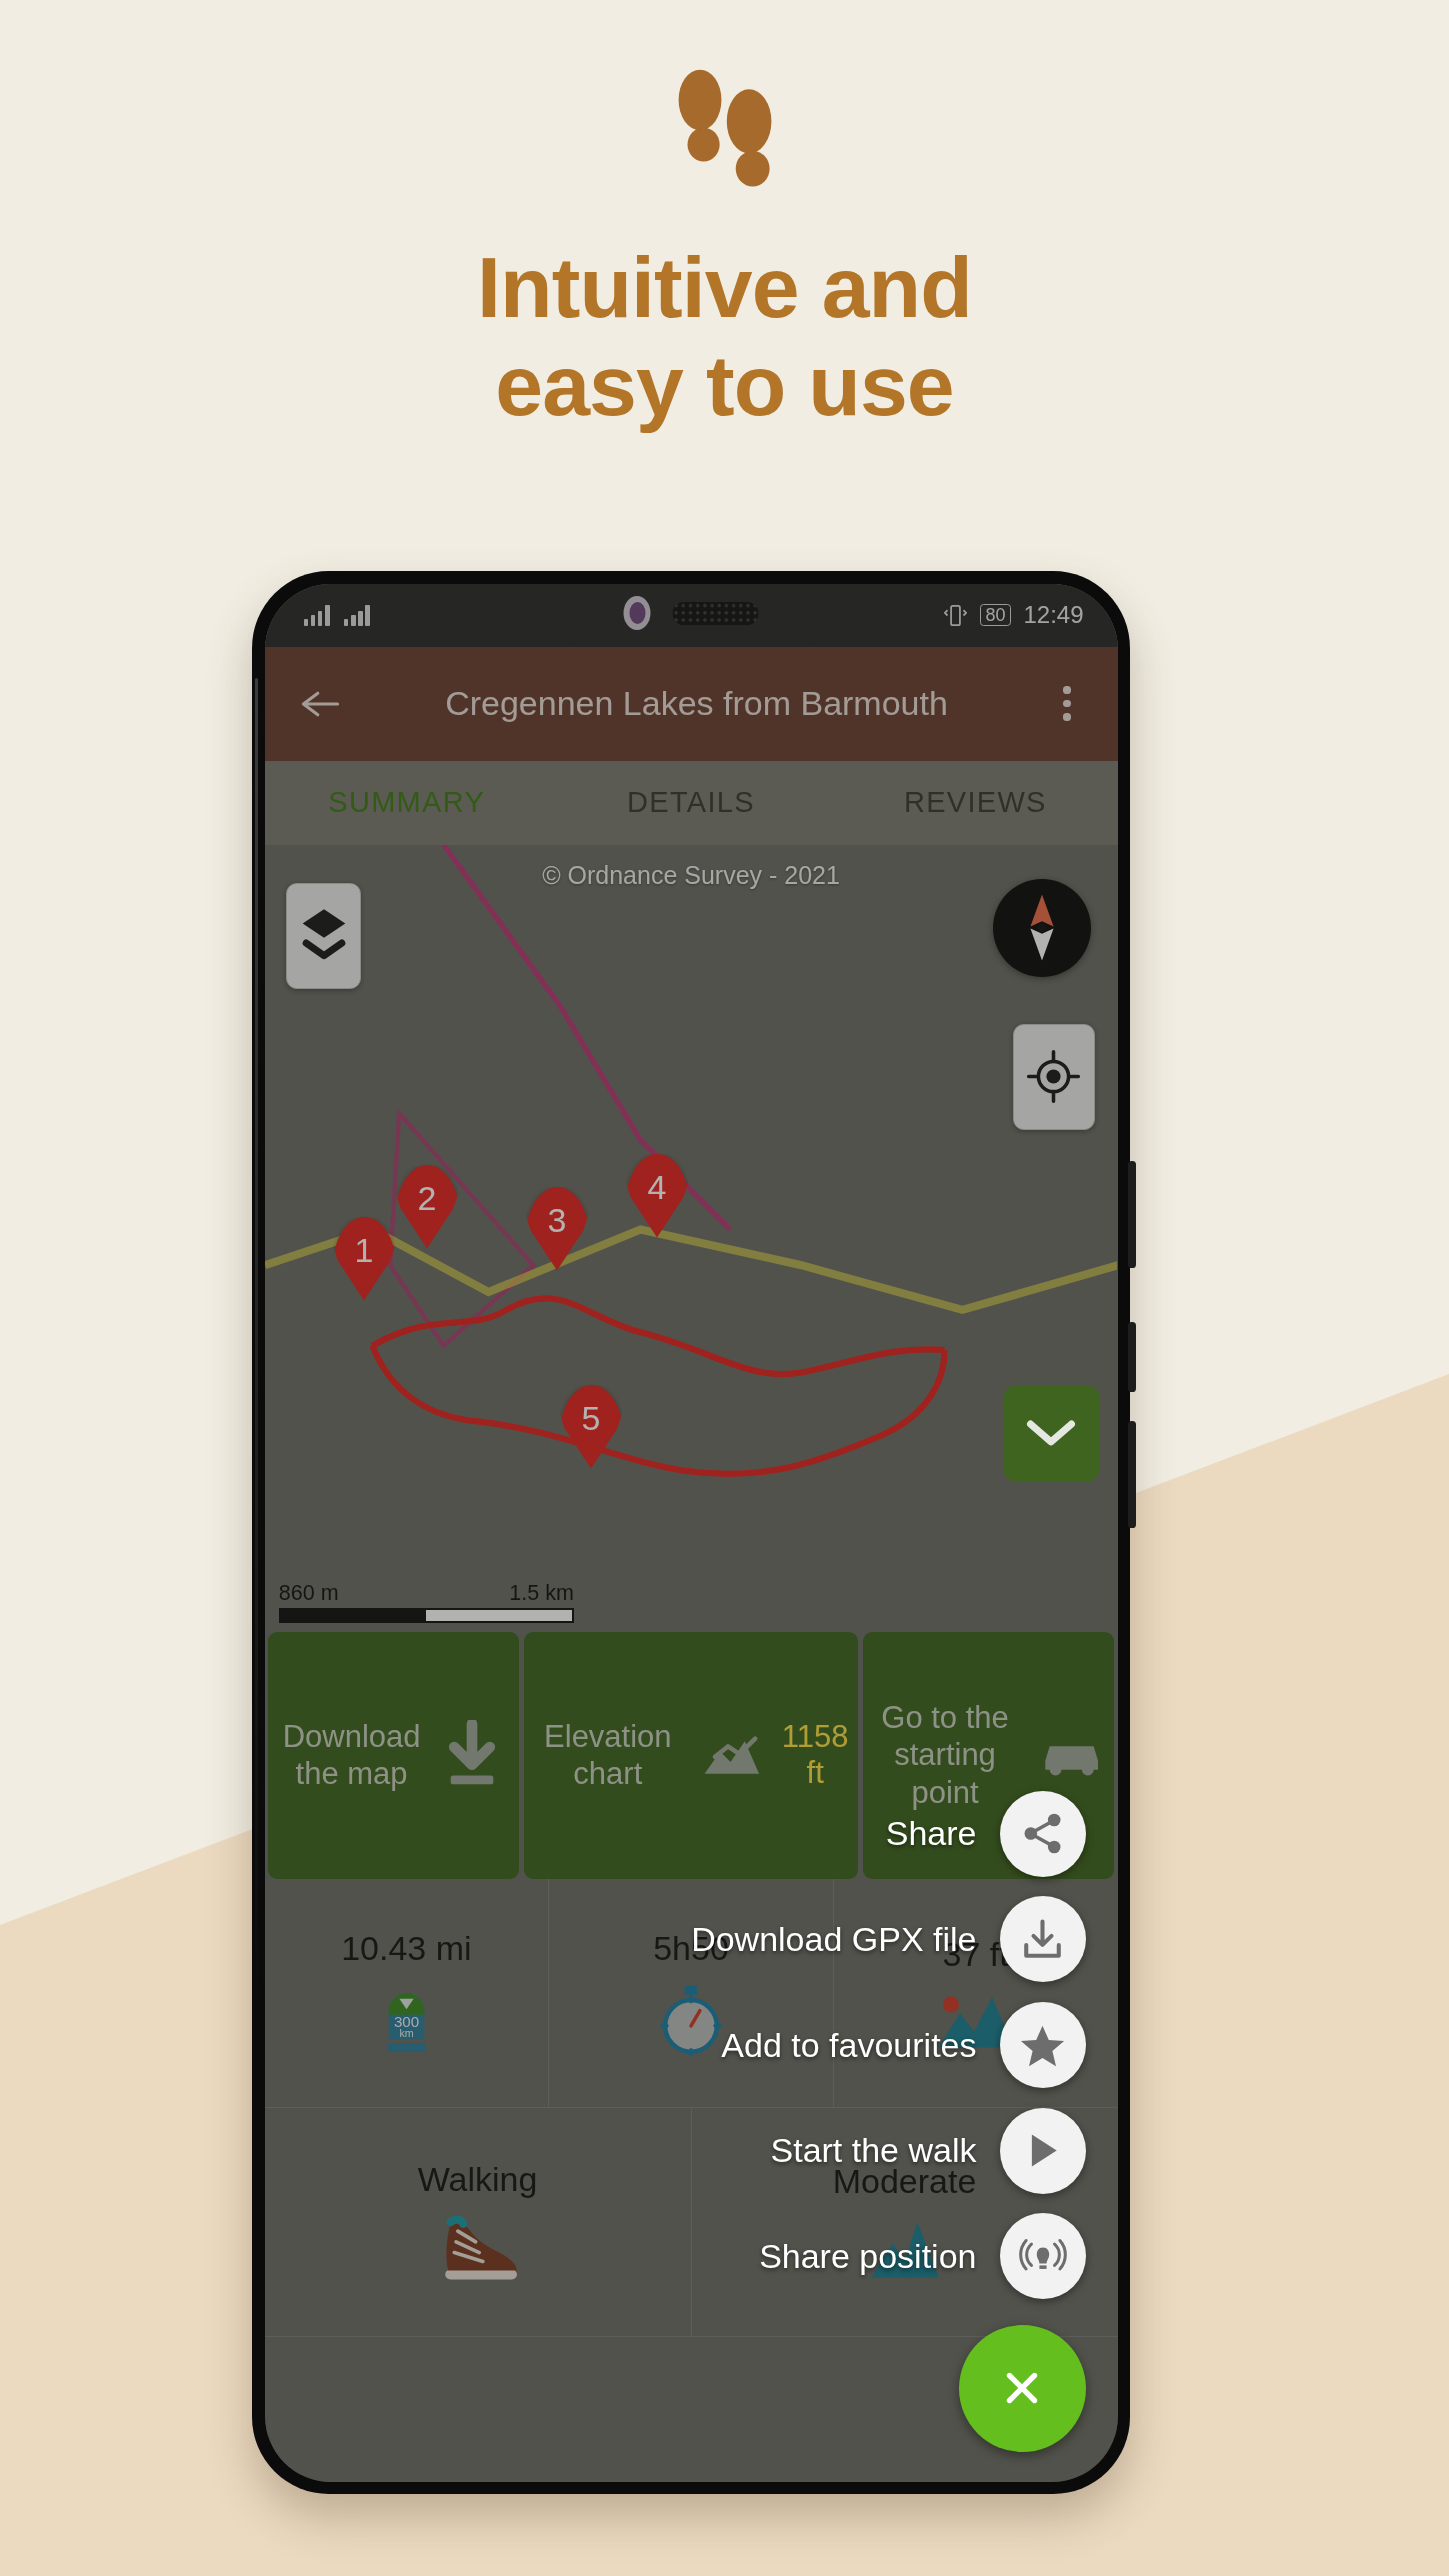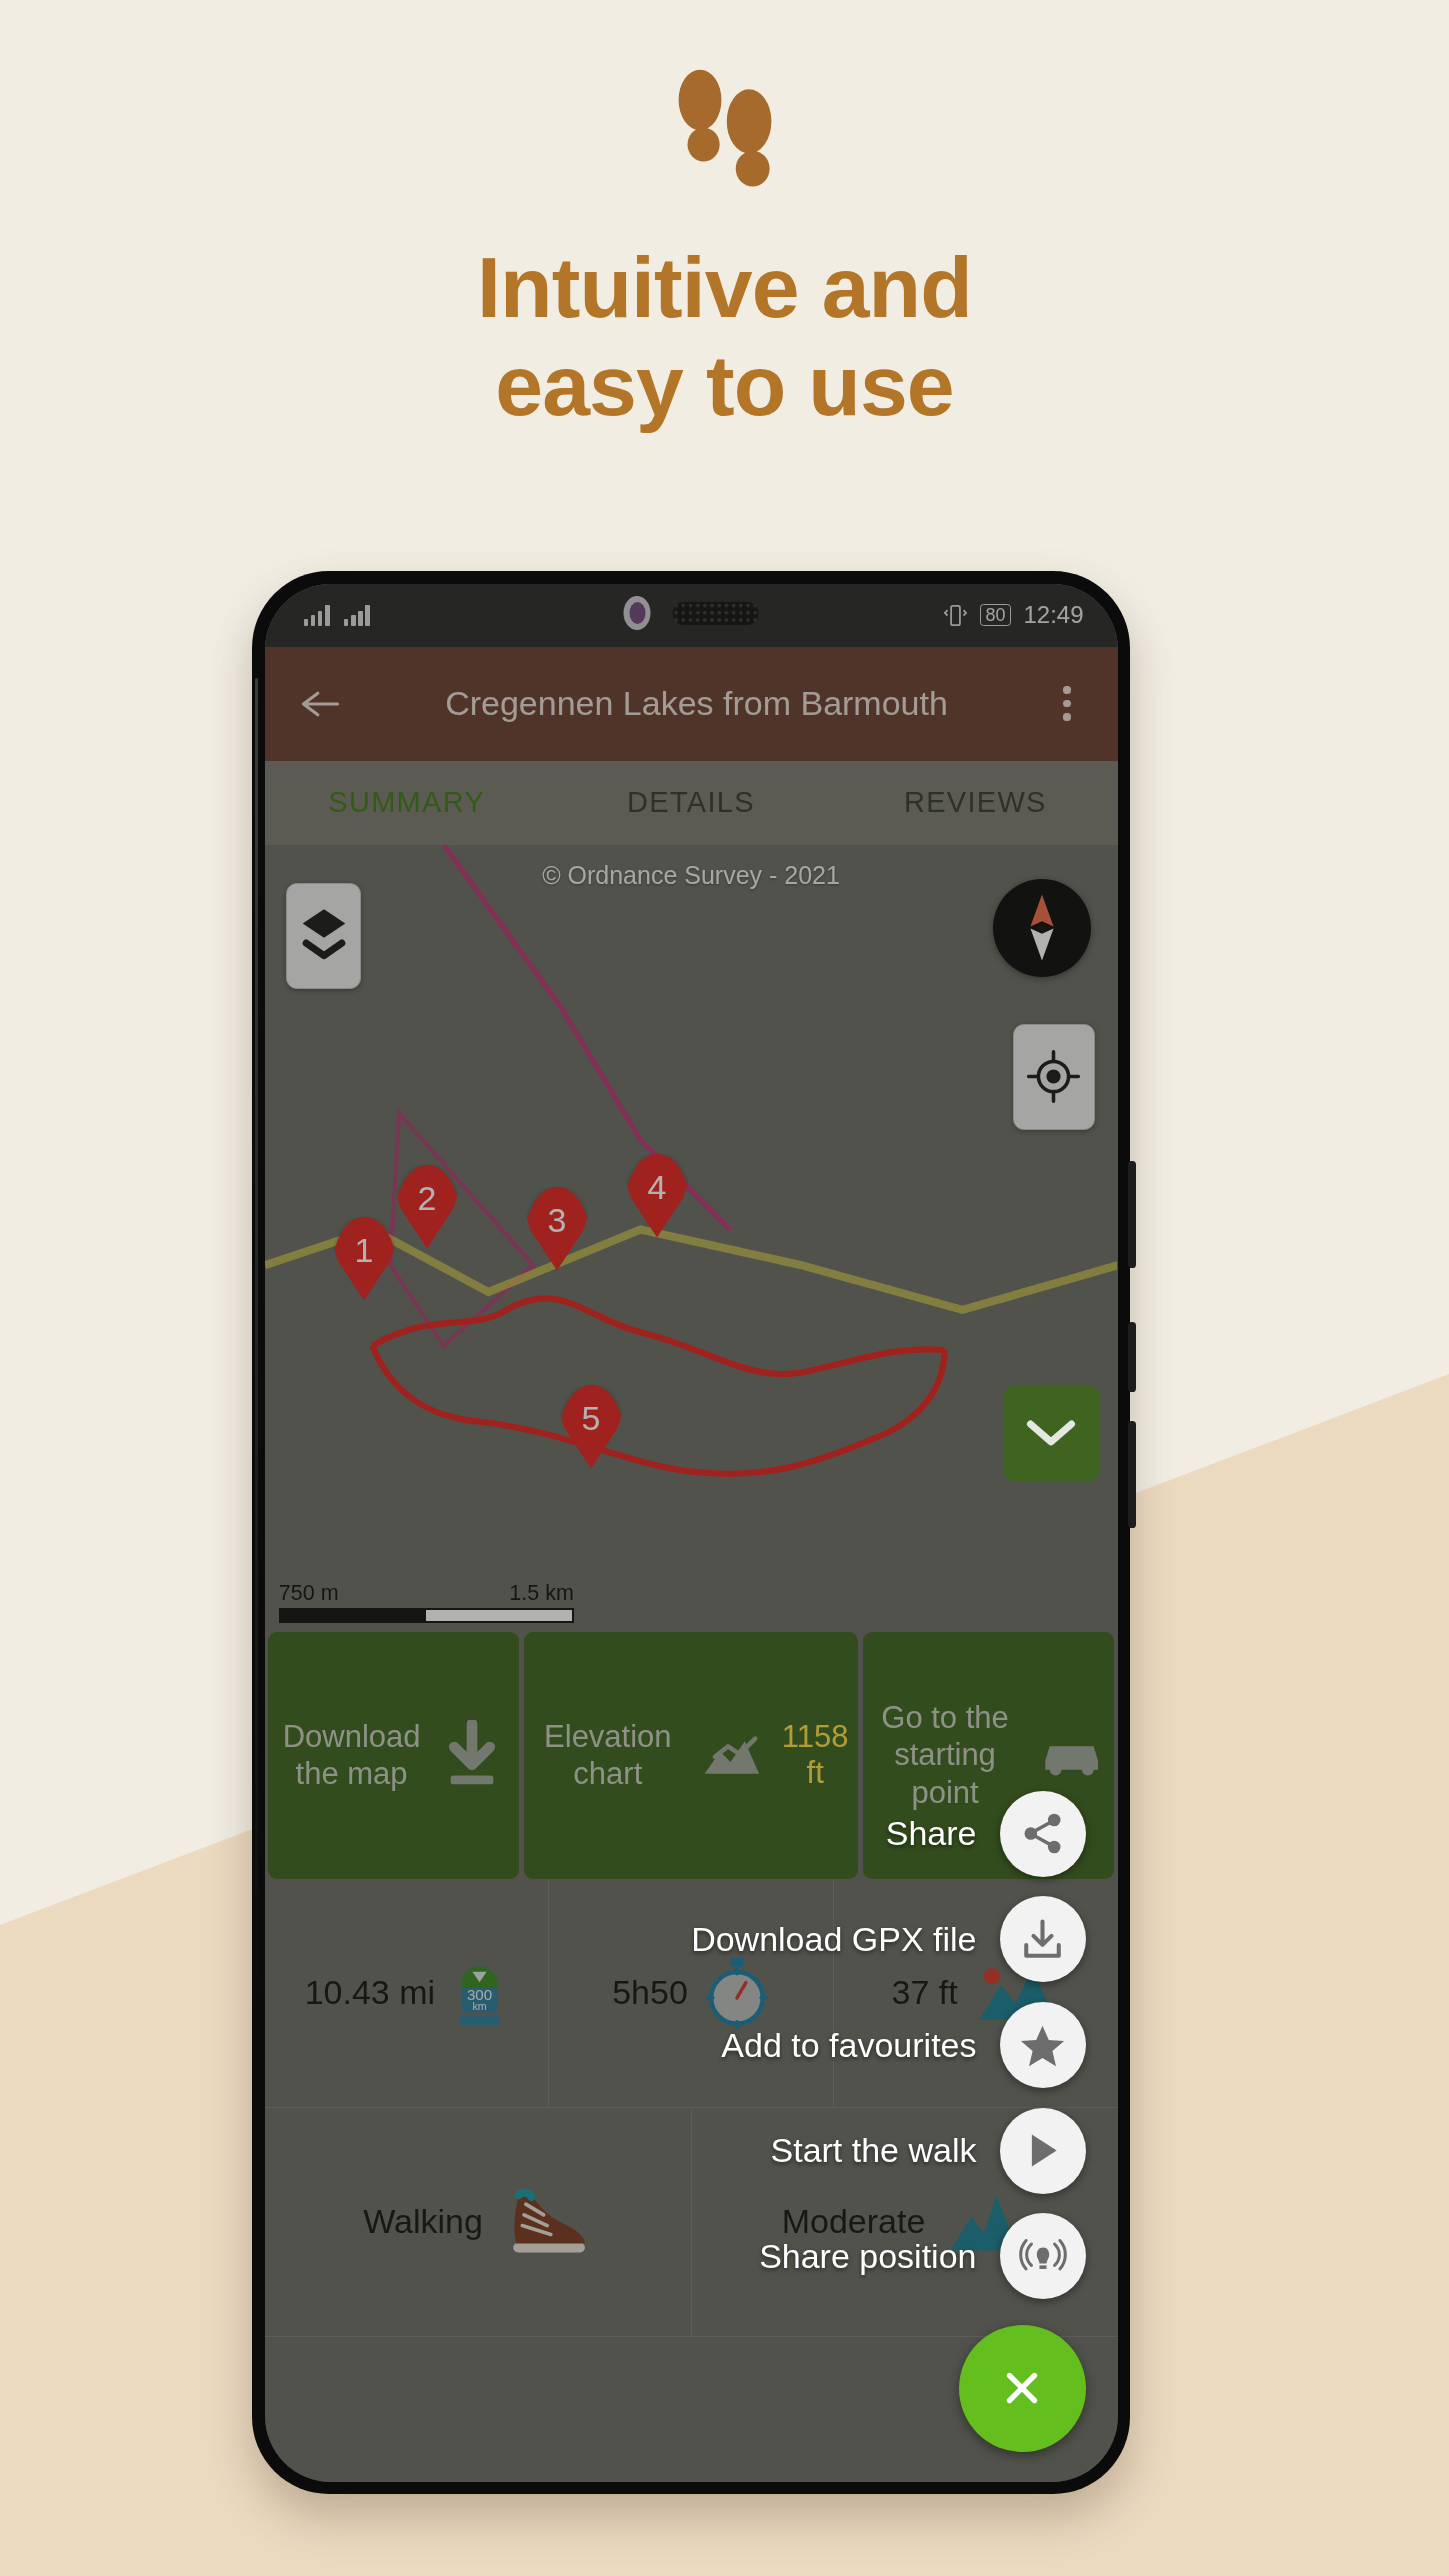--- a/index.html
+++ b/index.html
@@ -162,21 +162,21 @@
     display: flex; align-items: center; justify-content: center;
     gap: 19.7px; text-align: center; padding: 16px 9px;
   }
   .tile .t-label { color: #C8CFC0; font-size: 31px; line-height: 1.2; }
   .tile .t-sub { color: #fde047; font-size: 31px; }
 
   
   .stats { background: #6e6e68; }
   .stat-row { display: flex; }
   .stat {
-    flex: 1; height: 229px; display: flex; flex-direction: row;
+    flex: 1; height: 229px; display: flex; flex-direction: column;
     align-items: center; justify-content: center; gap: 16px;
     border-right: 0.9px solid rgba(255,255,255,.13);
     border-bottom: 0.9px solid rgba(255,255,255,.13);
     color: #141414; font-size: 34px;
   }
   .stat:last-child { border-right: none; }
 
   
   .fab-col { position: absolute; right: 32px; bottom: 30px; display: flex; flex-direction: column; align-items: flex-end; gap: 19.7px; z-index: 30; }
   .fab-item { display: flex; align-items: center; gap: 23px; }
@@ -311,21 +311,21 @@
       </div>
 
       <div class="pin" style="left:68px;  top:372px;">1</div>
       <div class="pin" style="left:131px; top:320px;">2</div>
       <div class="pin" style="left:261px; top:342px;">3</div>
       <div class="pin" style="left:361px; top:309px;">4</div>
       <div class="pin" style="left:295px; top:540px;">5</div>
 
       <div class="scalebar">
         <div class="labels">
-          <span>750 m</span>
+          <span>860 m</span>
           <span>1.5 km</span>
         </div>
         <div class="bar"></div>
       </div>
     </div>
 
     <div class="tiles">
       <div class="tile">
         <div class="t-label">
           <div>Download</div>

